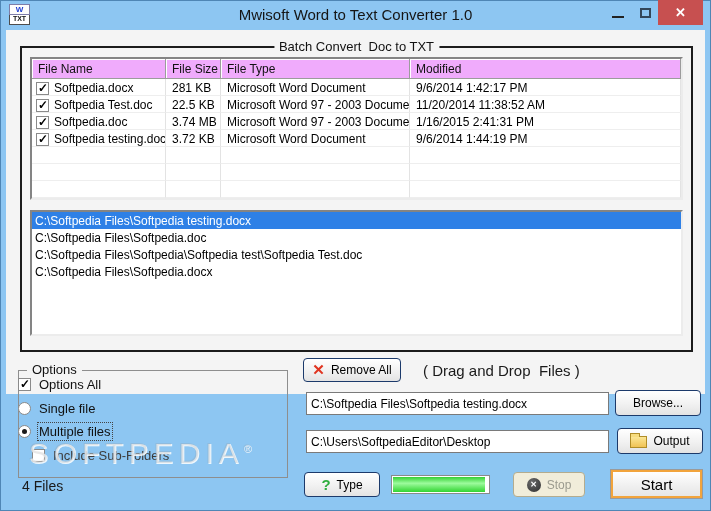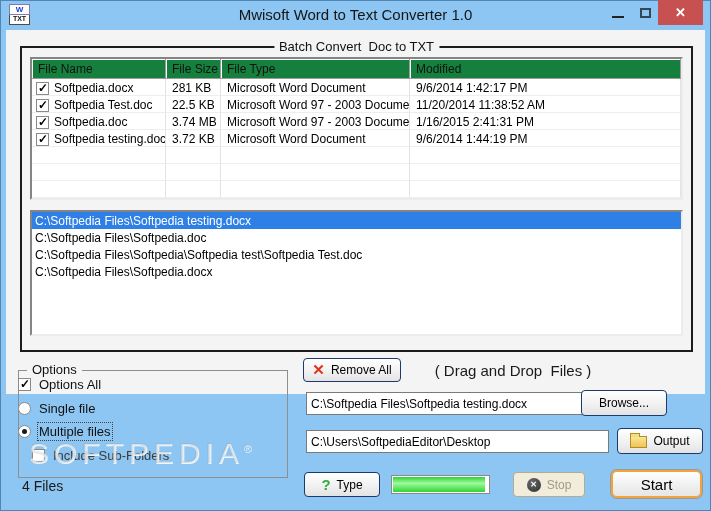--- a/index.html
+++ b/index.html
@@ -32,21 +32,21 @@
       font-size:13px; color:#111; white-space:pre; }
   .main-group { left:14px; top:16px; width:673px; height:306px; border:2px solid #1c1c1c; }
   .main-label { left:50%; transform:translateX(-50%); }
   .options-group { left:12px; top:340px; width:270px; height:108px; border:1px solid #8e8e8e; }
   .opt-label { left:8px; }
 
   
   .filetable { position:absolute; left:24px; top:27px; width:653px; height:143px;
       background:#fff; border:2px solid; border-color:#848484 #ececec #ececec #848484; overflow:hidden; }
   .t-head { display:flex; height:20px; }
-  .th { background:#15803d; border-right:1px solid #9c9c9c; border-bottom:1px solid #9c9c9c;
+  .th { background:#f0abfc; border-right:1px solid #9c9c9c; border-bottom:1px solid #9c9c9c;
       box-shadow: inset 1px 1px 0 #ffffff; font-size:12px; color:#111;
       padding:3px 0 0 6px; overflow:hidden; white-space:nowrap; }
   .t-row { display:flex; height:17px; }
   .td { border-right:1px solid #e3e3e3; border-bottom:1px solid #eeeeee; font-size:12px; color:#000;
       padding-top:2px; overflow:hidden; white-space:nowrap; display:flex; align-items:center; }
   .c-name { width:134px; } .c-size { width:55px; } .c-type { width:189px; } .c-mod { flex:1; }
   .td.c-name { padding-left:4px; } .td.c-size, .td.c-type, .td.c-mod { padding-left:6px;text-align:center; }
 
   .cb { width:13px; height:13px; background:#fff; border:1px solid #8a8a8a; display:inline-block;
       position:relative; flex:none; }
@@ -76,26 +76,26 @@
       letter-spacing:5px; color:rgba(150,150,150,0.22);
       text-shadow:1px 1px 0 rgba(255,255,255,0.85); pointer-events:none; white-space:nowrap; }
   .watermark sup { font-size:11px; letter-spacing:0; }
 
   
   .xp-btn { position:absolute; background:linear-gradient(180deg,#ffffff,#f1f1f1 55%,#e3e3e3);
       border:1px solid #1c3a6b; border-radius:4px; display:flex; align-items:center; justify-content:center;
       gap:6px; font-size:12px; color:#000; cursor:default; }
   .btn-remove { left:297px; top:328px; width:98px; height:24px; }
   .x-red { color:#e03420; font-size:15px; font-weight:bold; line-height:12px; }
-  .btn-browse { left:575px; top:360px; width:86px; height:26px; }
+  .btn-browse { left:609px; top:360px; width:86px; height:26px; }
   .btn-output { left:611px; top:398px; width:86px; height:26px; }
   .btn-help { left:298px; top:442px; width:76px; height:25px; }
   .q-green { color:#2fae3f; font-size:15px; font-weight:bold; }
 
-  .dragdrop { position:absolute; left:417px; top:332px; width:180px; text-align:center;
+  .dragdrop { position:absolute; left:417px; top:332px; width:180px; 
       font-size:15px; color:#1a1a1a; white-space:pre; }
 
   .path-input { position:absolute; left:300px; width:303px; height:23px; background:#fff;
       border:1px solid #7a7a7a; font-family:"Liberation Sans",sans-serif; font-size:12px;
       color:#000; padding:0 4px; }
   .input-src { top:362px; } .input-out { top:400px; }
 
   .folder-ic { width:17px; height:12px; background:linear-gradient(180deg,#fbe694,#f0c355);
       border:1px solid #b08d28; position:relative; flex:none; margin-top:2px; }
   .folder-ic::before { content:""; position:absolute; left:-1px; top:-4px; width:8px; height:3px;
@@ -107,21 +107,21 @@
       background:linear-gradient(180deg,#35d035,#9dfb9d 42%,#32d432); }
 
   .btn-stop { position:absolute; left:507px; top:442px; width:72px; height:25px;
       background:#f1edda; border:1px solid #b3ac8f; border-radius:4px; color:#9b9b8f; font-size:12px;
       display:flex; align-items:center; justify-content:center; gap:6px; }
   .stop-ic { width:14px; height:14px; border-radius:50%; background:radial-gradient(circle at 35% 30%, #6a6a6a, #2e2e2e);
       color:#fff; font-size:8px; font-weight:bold; display:flex; align-items:center; justify-content:center; flex:none; }
 
   .btn-start { position:absolute; left:605px; top:440px; width:91px; height:28px;
       background:linear-gradient(180deg,#ffffff,#efefef 60%,#e6e6e6);
-      border:2px solid #f2a43c; border-radius:6px; box-shadow:0 0 0 1px #9a9a9a;
+      border:2px solid #f2a43c; border-radius:0; box-shadow:0 0 0 1px #9a9a9a;
       font-size:15px; color:#000; display:flex; align-items:center; justify-content:center; }
 </style>
 </head>
 <body>
 
 <div class="window">
 
   <div class="titlebar">
     <div class="app-icon">
       <div class="ic-top">W</div>

